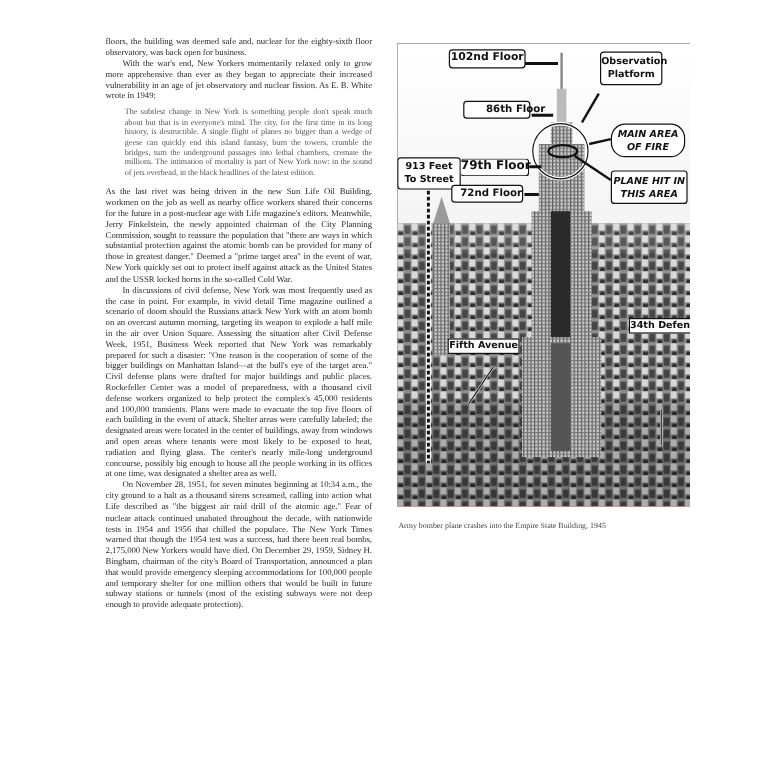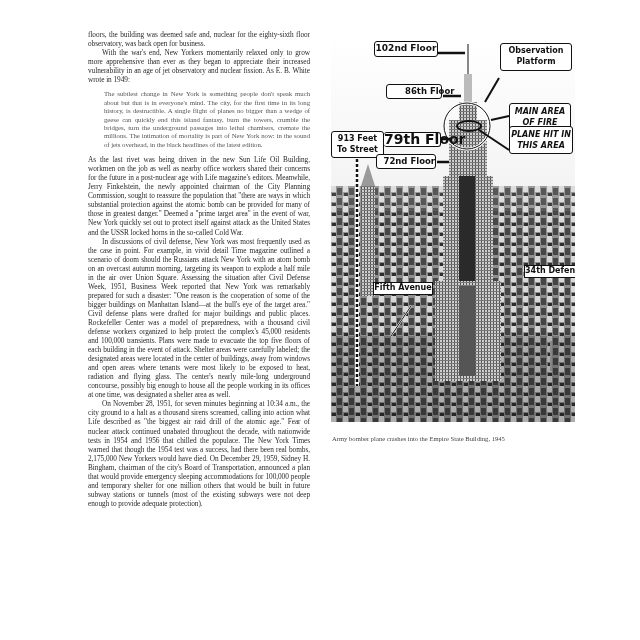--- a/index.html
+++ b/index.html
@@ -81,24 +81,24 @@
     <line x1="154" y1="66" x2="168" y2="42" stroke="#111" stroke-width="2"></line>
     <line x1="160" y1="84" x2="178" y2="80" stroke="#111" stroke-width="2"></line>
     <line x1="148" y1="94" x2="178" y2="114" stroke="#111" stroke-width="2"></line>
     <line x1="60" y1="300" x2="80" y2="270" stroke="#fff" stroke-width="2"></line>
     <line x1="60" y1="300" x2="80" y2="270" stroke="#111" stroke-width="1"></line>
     <line x1="220" y1="305" x2="220" y2="335" stroke="#fff" stroke-width="2"></line>
     <line x1="220" y1="305" x2="220" y2="335" stroke="#111" stroke-width="1"></line>
   </svg>
 
   <div class="label" style="left:43px;top:5px;width:64px;height:16px;font-size:9px;line-height:13px;">102nd Floor</div>
-  <div class="label" style="left:169px;top:7px;width:72px;height:28px;font-size:8px;line-height:11px;white-space:normal;padding-top:1px;">Observation Platform</div>
+  <div class="label" style="left:169px;top:7px;width:52px;height:28px;font-size:8px;line-height:11px;white-space:normal;padding-top:1px;">Observation Platform</div>
   <div class="label" style="left:55px;top:48px;width:56px;height:15px;font-size:8.5px;line-height:12px;padding-left:18px;">86th Floor</div>
-  <div class="label italic" style="left:178px;top:67px;width:62px;height:28px;font-size:8px;line-height:11px;white-space:normal;padding-top:2px;">MAIN AREA OF FIRE</div>
+  <div class="label italic" style="left:178px;top:67px;width:62px;height:28px;font-size:8px;line-height:11px;white-space:normal;padding-top:2px;border-radius:12px;">MAIN AREA OF FIRE</div>
   <div class="label" style="left:0px;top:95px;width:53px;height:27px;font-size:8px;line-height:11px;white-space:normal;padding-top:1px;">913 Feet To Street</div>
-  <div class="label" style="left:53px;top:96px;width:57px;height:15px;font-size:14px;line-height:12px;border-left:none;">79th Floor</div>
-  <div class="label italic" style="left:178px;top:90px;width:64px;height:28px;font-size:8px;line-height:11px;white-space:normal;padding-top:2px;">PLANE HIT IN THIS AREA</div>
+  <div class="label" style="left:53px;top:96px;width:57px;height:15px;font-size:10px;line-height:12px;border-left:none;">79th Floor</div>
+  <div class="label italic" style="left:178px;top:106px;width:64px;height:28px;font-size:8px;line-height:11px;white-space:normal;padding-top:2px;">PLANE HIT IN THIS AREA</div>
   <div class="label" style="left:45px;top:118px;width:60px;height:15px;font-size:8.5px;line-height:12px;text-align:right;">72nd Floor</div>
   <div class="label" style="left:42px;top:246px;width:60px;height:13px;font-size:8px;line-height:10px;border-radius:0;">Fifth Avenue</div>
   <div class="label" style="left:193px;top:229px;width:52px;height:13px;font-size:8px;line-height:10px;border-radius:0;">34th Defense</div>
 </div>
 
 <div class="caption">Army bomber plane crashes into the Empire State Building, 1945</div>
 
 </body></html>

